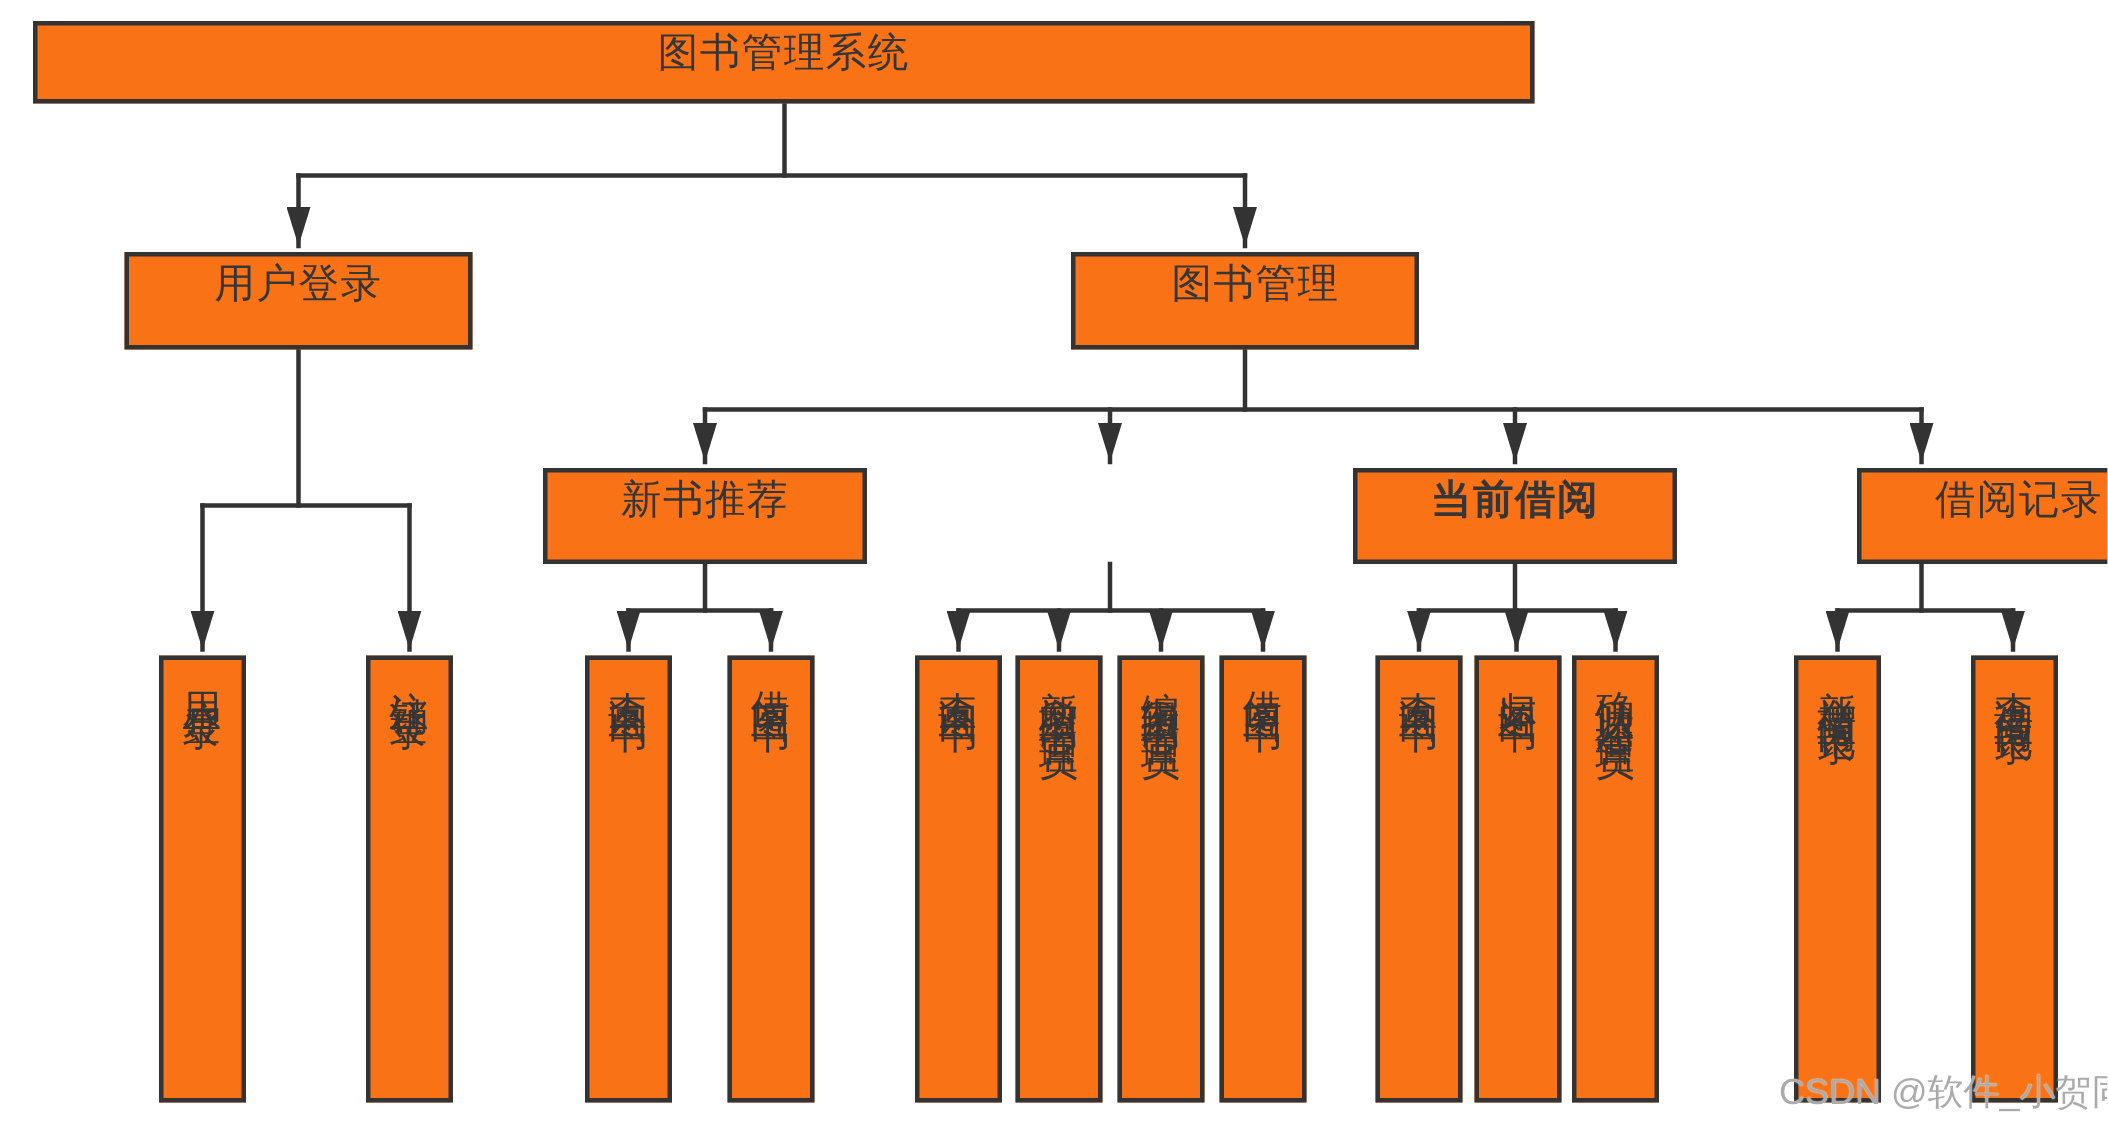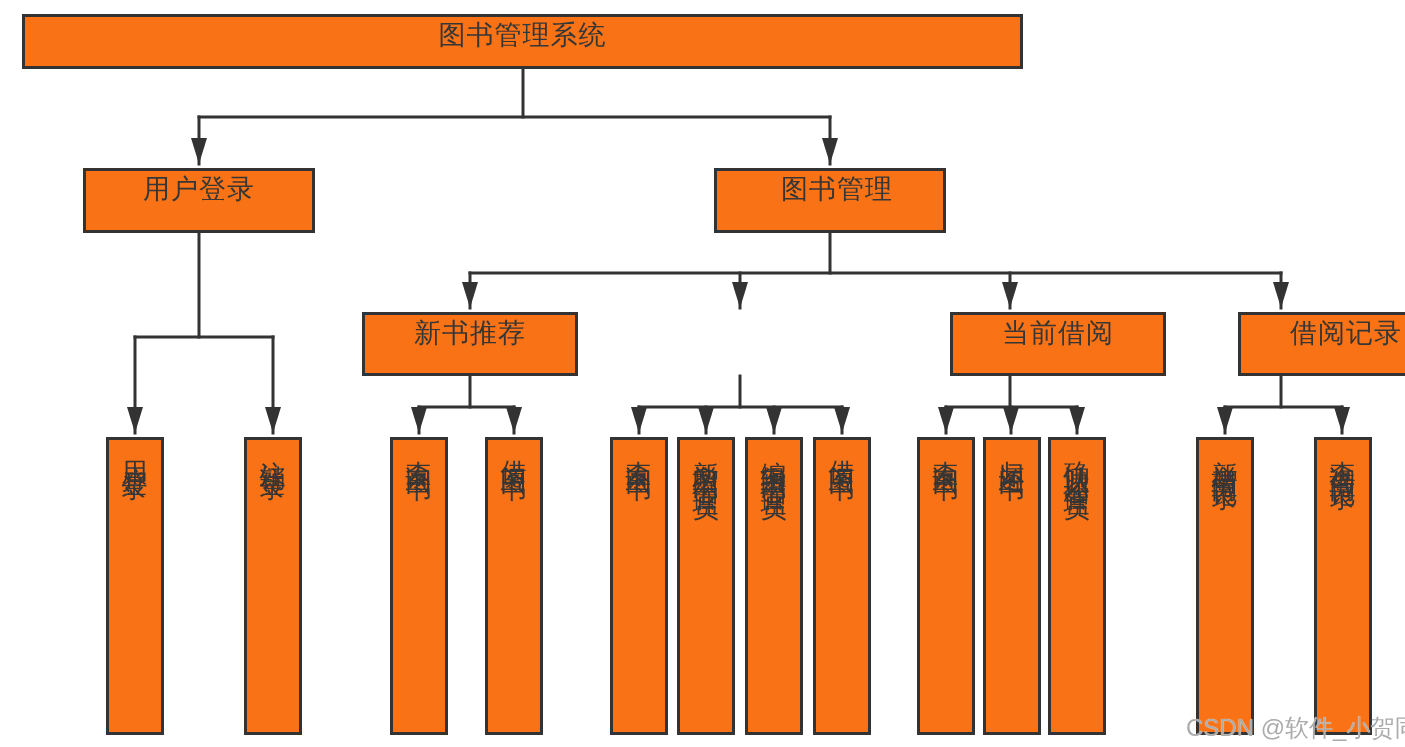--- a/index.html
+++ b/index.html
@@ -107,21 +107,21 @@
   <div class="box hbox branch" style="left:83px;">
     <span>用户登录</span>
   </div>
   <div class="box hbox branch" style="left:714px;padding-left:14px;">
     <span>图书管理</span>
   </div>
 
   <div class="box hbox mid" style="left:362px;">
     <span>新书推荐</span>
   </div>
-  <div class="box hbox mid" style="left:950px;">
+  <div class="box hbox mid" style="left:902px;font-weight:bold;">
     <span>当前借阅</span>
   </div>
   <div class="box hbox mid" style="left:1238px;">
     <span>借阅记录</span>
   </div>
 
   <div class="box leaf" style="left:106px;">
     <span class="vtext">用户登录</span>
   </div>
   <div class="box leaf" style="left:244px;">

